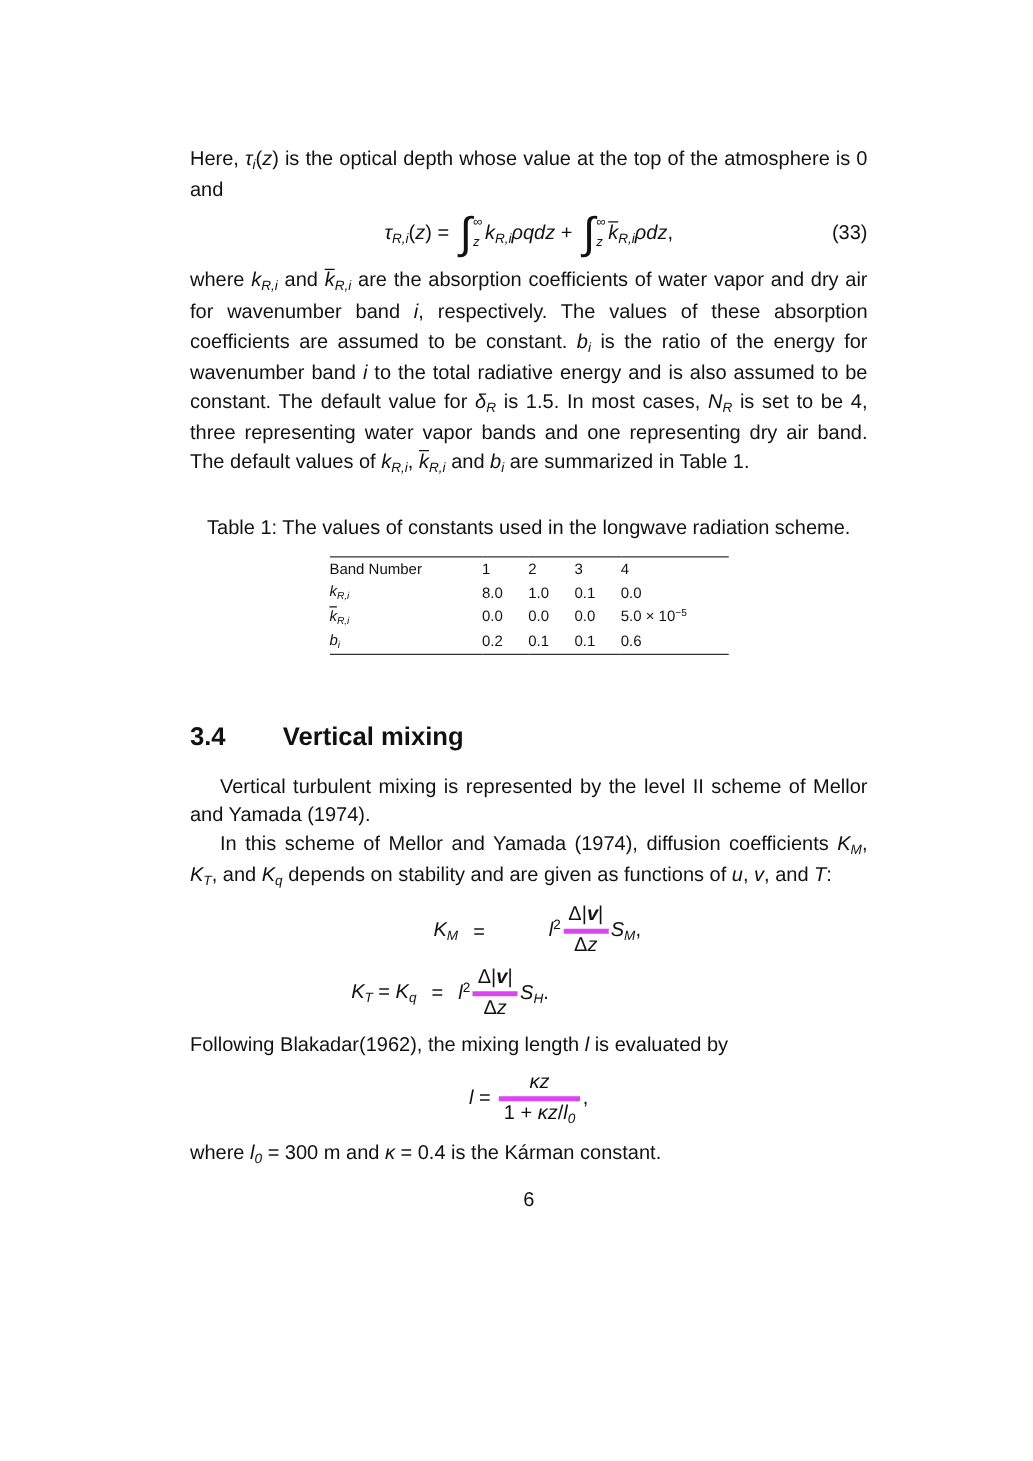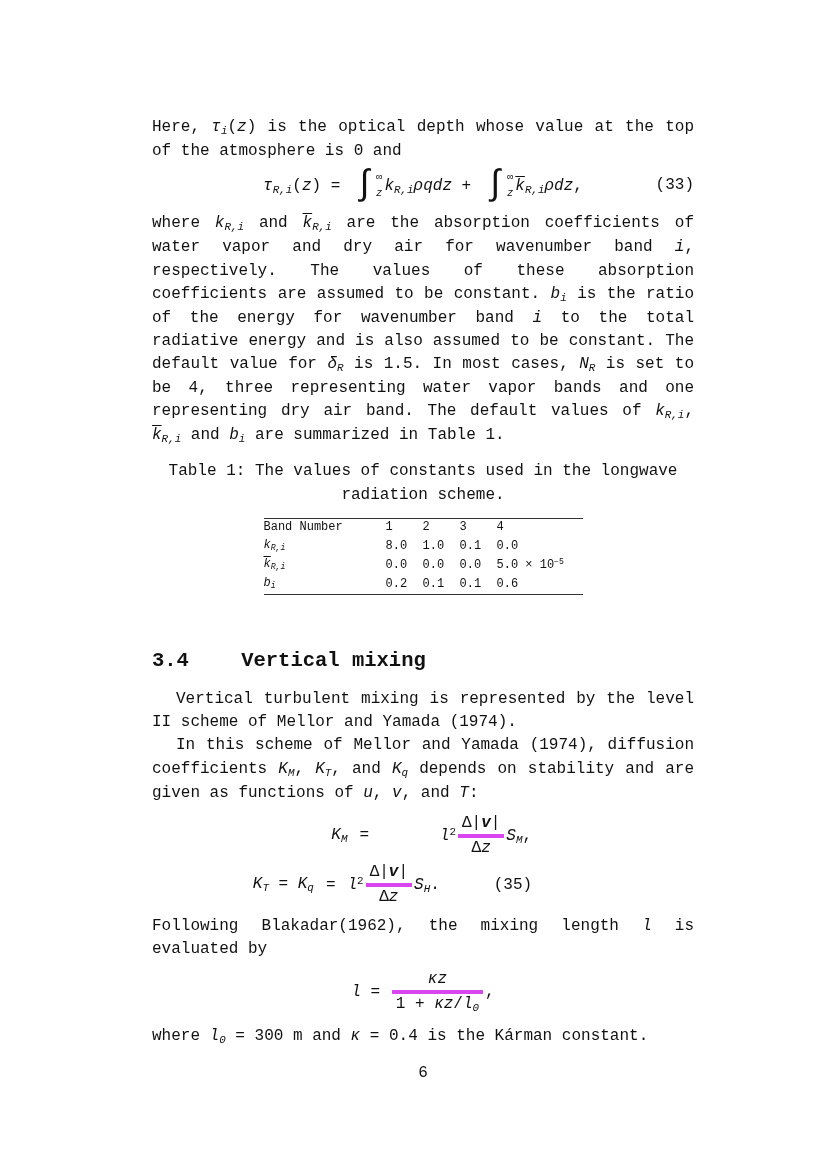--- a/index.html
+++ b/index.html
@@ -1,17 +1,17 @@
 <!DOCTYPE html>
 <html><head>
 <meta charset="utf-8">
 <style>
   html,body{margin:0;padding:0;background:#ffffff;}
   .page{position:relative;width:826px;height:1169px;background:#ffffff;color:#111;
-        font-family:Liberation Mono, monospace;font-size:16px;line-height:1.45;overflow:hidden;}
+        font-family:Liberation Sans, sans-serif;font-size:16px;line-height:1.45;overflow:hidden;}
   .content{position:absolute;left:152px;top:116px;width:542px;}
   .para{margin:0;text-align:justify;}
   .indent{text-indent:24px;}
 
   
   .r-i{font-style:italic;}
   .r-bi{font-style:italic;font-weight:bold;}
   .r-bar{font-style:italic;text-decoration:overline;}
   .r-sub{font-style:italic;font-size:0.68em;vertical-align:-0.3em;}
   .r-sup{font-size:0.68em;vertical-align:0.5em;}
@@ -31,21 +31,21 @@
   .eqsingle{display:grid;grid-template-columns:1fr auto 1fr;align-items:center;}
   .eqsingle .eqnumcell{text-align:right;}
   .eq33{margin:5px 0 9px;}
   .eq36{margin:8px 0 9px;}
   .eqgroup{display:grid;grid-template-columns:1fr auto auto auto 1fr;align-items:center;row-gap:4px;margin:8px 15px 7px;}
   .eqgroup .lhs{justify-self:end;}
   .eqgroup .rel{padding:0 12px;}
   .eqgroup .eqnumcell,.eqsingle .eqnumcell{text-align:right;}
 
   
-  .tablecaption{text-align:center;margin:12px 0 0;}
+  .tablecaption{text-align:center;margin:28px 0 0;}
   .datatable{border-collapse:collapse;margin:11px auto 0;border-top:1.4px solid #333;border-bottom:1.4px solid #333;}
   .datatable th,.datatable td{font-weight:normal;text-align:left;padding:1.5px 0;line-height:1.26;font-size:12px;}
   .c-label{width:122px;padding-left:5px;}
   .c-val{width:37px;}
   .c-last{width:86px;}
 
   .secheading{font-size:20.5px;font-weight:bold;margin:54px 0 15px;line-height:1.2;}
   .secheading .secnum{margin-right:40px;}
 
   .pagenum{text-align:center;margin-top:13px;}
@@ -126,21 +126,20 @@
     <div class="eqgroup">
       <span></span>
       <span class="lhs"><span class="r-i">K</span><span class="r-sub">M</span></span>
       <span class="rel">=</span>
       <span class="rhs"><span class="r-i">l</span><span class="r-sup">2</span><span class="frac"><span class="num"><span>Δ|</span><span class="r-bi">v</span><span>|</span></span><span class="den"><span>Δ</span><span class="r-i">z</span></span></span><span class="r-i">S</span><span class="r-sub">M</span><span>,</span></span>
 
       <span></span>
       <span class="lhs"><span class="r-i">K</span><span class="r-sub">T</span><span> = </span><span class="r-i">K</span><span class="r-sub">q</span></span>
       <span class="rel">=</span>
       <span class="rhs"><span class="r-i">l</span><span class="r-sup">2</span><span class="frac"><span class="num"><span>Δ|</span><span class="r-bi">v</span><span>|</span></span><span class="den"><span>Δ</span><span class="r-i">z</span></span></span><span class="r-i">S</span><span class="r-sub">H</span><span>.</span></span>
-      <span class="eqnumcell">(35)</span>
     </div>
 
     <p class="para"><span>Following Blakadar(1962), the mixing length </span><span class="r-i">l</span><span> is evaluated by</span></p>
 
     <div class="eqsingle eq36">
       <span></span>
       <span class="eqbody"><span class="r-i">l</span><span> = </span><span class="frac"><span class="num"><span class="r-i">κz</span></span><span class="den"><span>1 + </span><span class="r-i">κz</span><span>/</span><span class="r-i">l</span><span class="r-sub">0</span></span></span><span>,</span></span>
     </div>
 
     <p class="para"><span>where </span><span class="r-i">l</span><span class="r-sub">0</span><span> = 300 m and </span><span class="r-i">κ</span><span> = 0.4 is the Kárman constant.</span></p>

